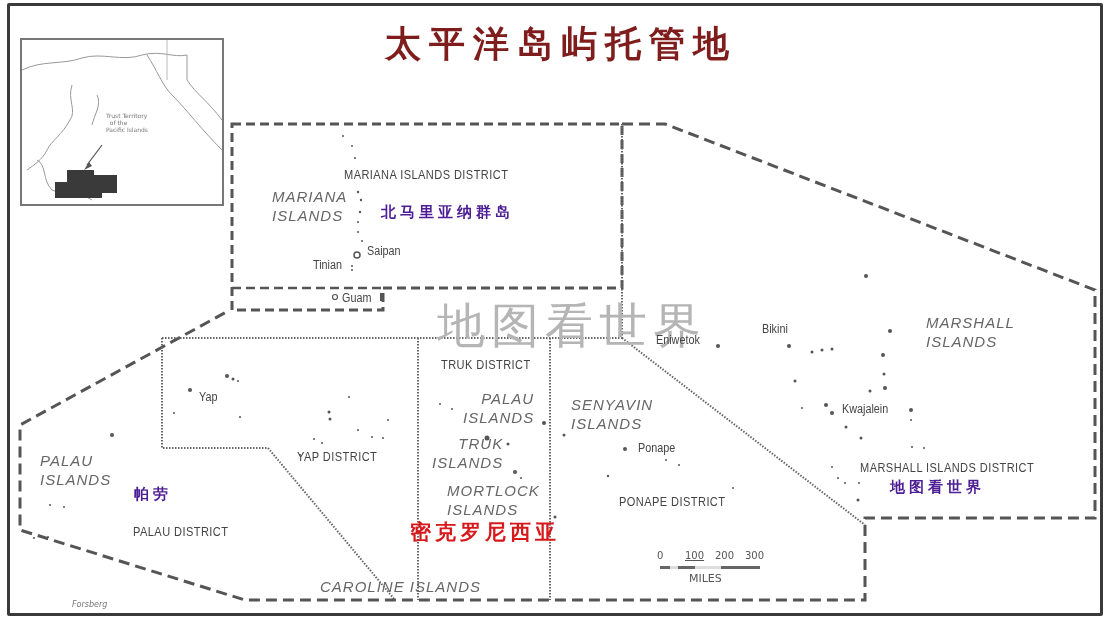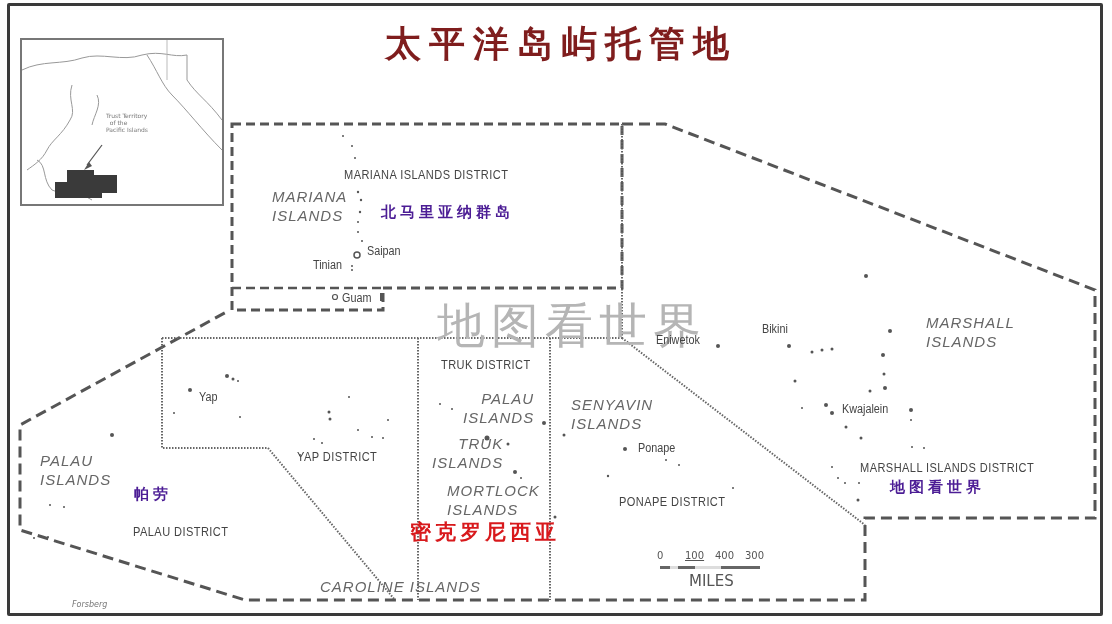--- a/index.html
+++ b/index.html
@@ -14,21 +14,21 @@
   .region { font-size:15px; font-style:italic; color:#666; letter-spacing:1px; line-height:19px; }
   .place { font-size:12px; color:#444; transform:scaleX(0.9); transform-origin:left top; }
   .cn-black { position:absolute; font-family:Liberation Mono, monospace; font-size:15px; color:#4c1d95; letter-spacing:4px; white-space:nowrap; font-weight:bold; }
   .cn-red { position:absolute; font-family:"DejaVu Serif", serif; font-size:21px; color:#d8191c; letter-spacing:4px; white-space:nowrap; font-weight:bold; }
   .watermark { position:absolute; left:437px; top:294px; font-family:"DejaVu Serif", serif; font-size:48px; color:#b5b5b5; letter-spacing:6px; white-space:nowrap; }
   .scale { position:absolute; left:655px; top:550px; width:110px; height:36px; }
   .scale .ticks { position:absolute; top:0; left:0; width:110px; font-size:10px; color:#555; }
   .scale .ticks span { position:absolute; }
   .scale .bar { position:absolute; top:16px; left:5px; width:100px; height:3px; background:#666; }
   .scale .bar .seg { position:absolute; top:0; height:3px; background:#ddd; }
-  .scale .unit { position:absolute; top:22px; left:34px; font-size:15px; color:#555; }
+  .scale .unit { position:absolute; top:22px; left:34px; font-size:11px; color:#555; }
   .signature { position:absolute; left:28px; top:600px; font-size:8px; font-style:italic; color:#777;margin-left:44px; }
 </style>
 </head>
 <body>
 
 <div class="frame"></div>
 
 <div class="title">太平洋岛屿托管地</div>
 
 <div class="inset">
@@ -185,21 +185,21 @@
 
 <div class="cn-black" style="left:381px; top:203px;">北马里亚纳群岛</div>
 <div class="cn-black" style="left:134px; top:485px;">帕劳</div>
 <div class="cn-red" style="left:398px; top:518px;margin-left:12px;">密克罗尼西亚</div>
 <div class="cn-black" style="left:890px; top:478px;">地图看世界</div>
 
 <div class="scale">
   <div class="ticks">
     <span style="left:2px;">0</span>
     <span style="left:30px;text-decoration:underline;">100</span>
-    <span style="left:60px;">400</span>
+    <span style="left:60px;">200</span>
     <span style="left:90px;">300</span>
   </div>
   <div class="bar">
     <div class="seg" style="left:10px; width:8px;"></div>
     <div class="seg" style="left:35px; width:26px;"></div>
   </div>
   <div class="unit">MILES</div>
 </div>
 
 <div class="signature">Forsberg</div>

